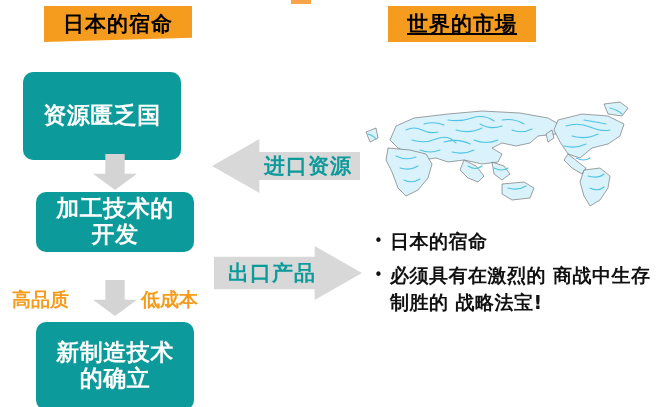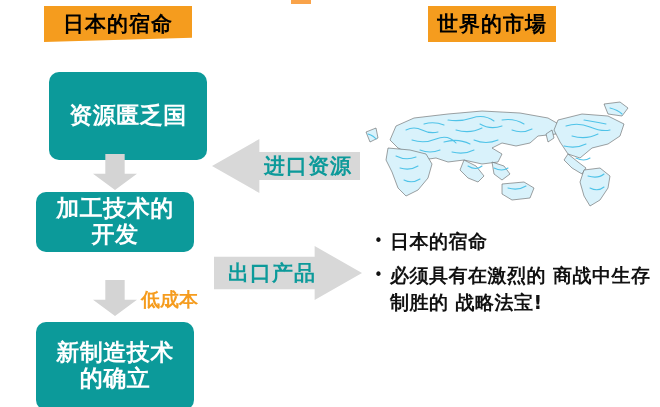--- a/index.html
+++ b/index.html
@@ -31,25 +31,26 @@
   }
   #banner-left {
     left: 44px;
     top: 6px;
     width: 148px;
     height: 36px;
     font-size: 21px;
     clip-path: polygon(0 0, 100% 0, 100% 88%, 0 100%);
   }
   #banner-right {
-    left: 428px;
+    left: 388px;
     top: 6px;
-    width: 128px;
+    width: 148px;
     height: 36px;
     font-size: 21px;
+    text-decoration: underline;
   }
   
   #banner-fragment {
     position: absolute;
     left: 291px;
     top: 0px;
     width: 20px;
     height: 4px;
     background: #F9A34A;
   }
@@ -63,21 +64,21 @@
     border-radius: 10px;
     display: flex;
     align-items: center;
     justify-content: center;
     text-align: center;
     line-height: 1.12;
     box-sizing: border-box;
     font-size: 23px;
     letter-spacing: 0.5px;
   }
-  #box-1 { left: 49px; top: 72px; width: 158px; height: 88px; }
+  #box-1 { left: 23px; top: 72px; width: 158px; height: 88px; }
   #box-2 { left: 36px; top: 192px; width: 158px; height: 60px; }
   #box-3 { left: 36px; top: 322px; width: 158px; height: 88px; }
 
   
   .down-arrow {
     position: absolute;
     background: #D4D4D4;
     width: 44px;
     height: 36px;
     clip-path: polygon(28% 0, 72% 0, 72% 55%, 100% 55%, 50% 100%, 0 55%, 28% 55%);
@@ -172,20 +173,21 @@
   <div class="banner" id="banner-left">日本的宿命</div>
 
   <div class="banner" id="banner-right">世界的市場</div>
 
   <div class="teal-box" id="box-1">资源匮乏国</div>
 
   <div class="down-arrow" id="down-arrow-1"></div>
 
   <div class="teal-box" id="box-2">加工技术的<br>开发</div>
 
+  <div class="side-label" id="label-quality">高品质</div>
 
   <div class="down-arrow" id="down-arrow-2"></div>
 
   <div class="side-label" id="label-cost">低成本</div>
 
   <div class="teal-box" id="box-3">新制造技术<br>的确立</div>
 
   <div class="block-arrow" id="arrow-export">
     <span>出口产品</span>
   </div>

